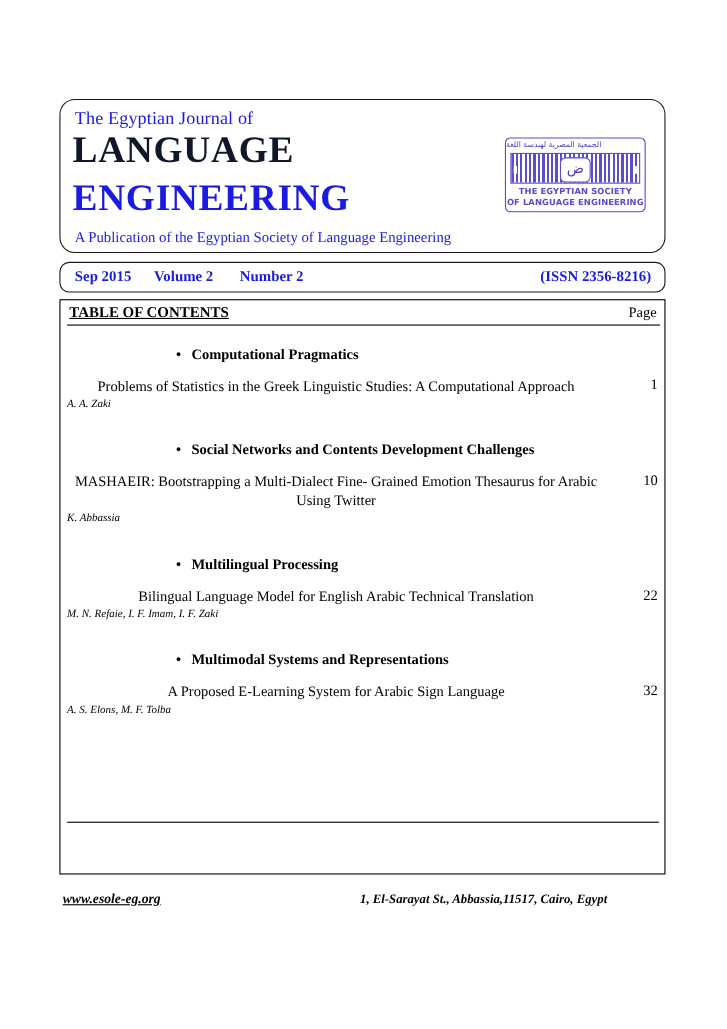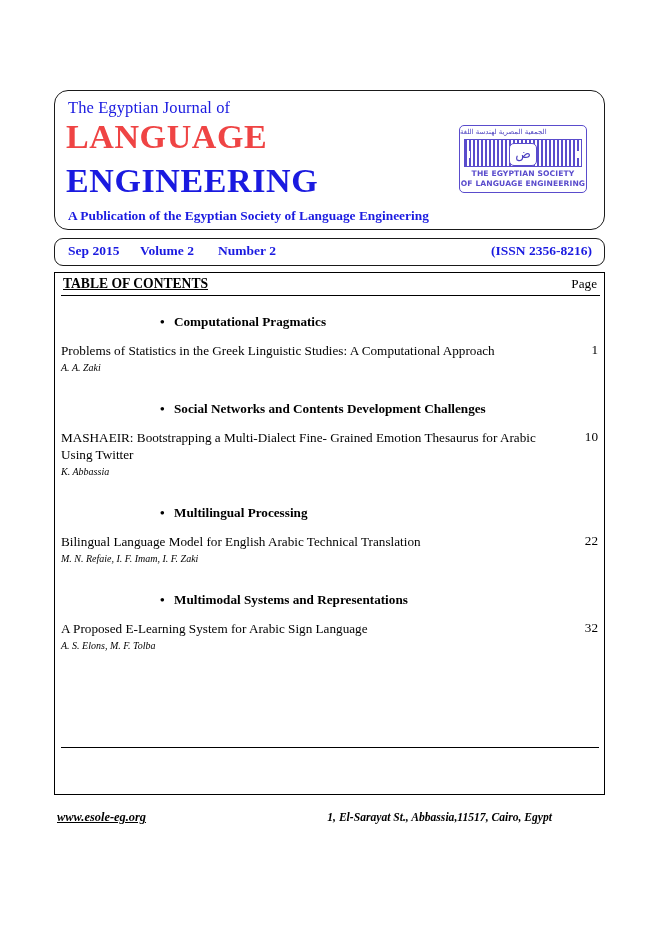--- a/index.html
+++ b/index.html
@@ -48,40 +48,40 @@
     font-size: 16.5px;
     color: #1a1ae0;
     letter-spacing: 0.1px;
   }
   .mh-big1 {
     position: absolute;
     left: 11px;
     top: 29px;
     font-size: 34px;
     font-weight: bold;
-    color: #ef4444;
+    color: #0f172a;
     letter-spacing: 0.6px;
     line-height: 1;
   }
   .mh-big2 {
     position: absolute;
     left: 11px;
     top: 73px;
     font-size: 34px;
     font-weight: bold;
     color: #1a1ae0;
     letter-spacing: 0.6px;
     line-height: 1;
   }
   .mh-sub {
     position: absolute;
     left: 13px;
     top: 117px;
     font-size: 13.4px;
-    font-weight: bold;
+    font-weight: normal;
     color: #1a1ae0;
   }
 
   
   .logo {
     position: absolute;
     left: 404px;
     top: 34px;
     width: 128px;
     height: 68px;
@@ -260,20 +260,21 @@
     line-height: 18px;
   }
   .entry {
     position: relative;
     padding-left: 6px;
     padding-right: 54px;
   }
   .entry-title {
     font-size: 13.2px;
     line-height: 17px;
+    text-align: center;
   }
   .entry-authors {
     font-size: 10px;
     font-style: italic;
     line-height: 17px;
   }
   .entry-page {
     position: absolute;
     right: 6px;
     top: 0;

